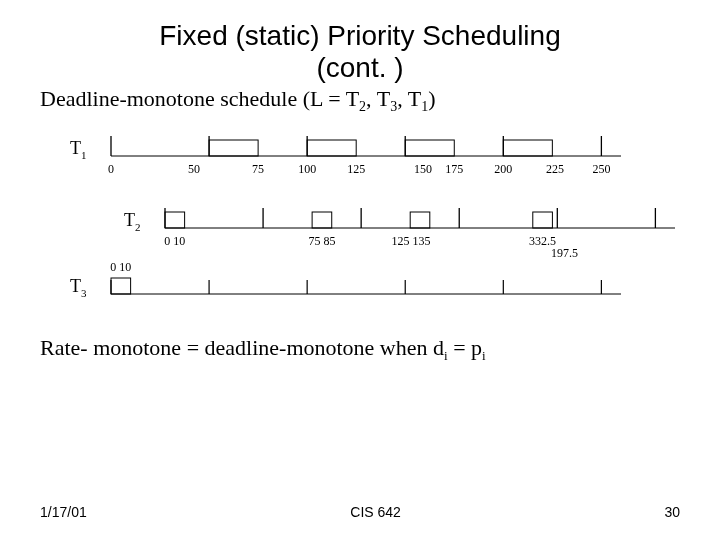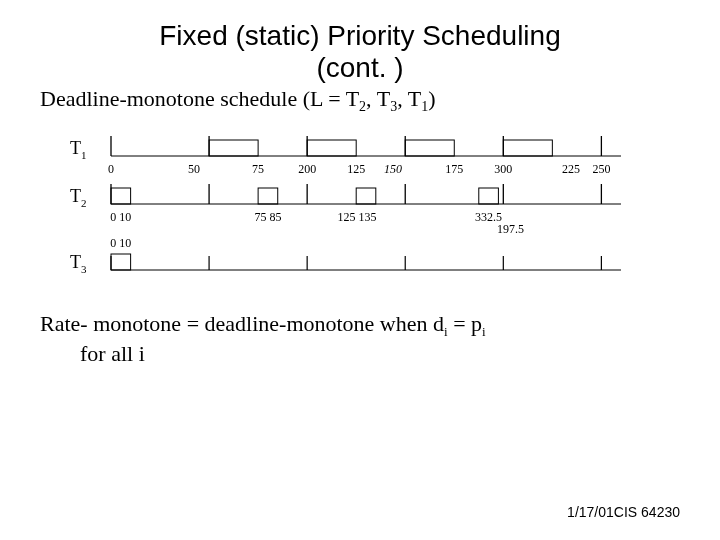--- a/index.html
+++ b/index.html
@@ -73,21 +73,21 @@
     text-indent: 0;
   }
   .note .cont { display:block; padding-left: 40px; }
   .note .sub { font-size: 13px; vertical-align: sub; }
   .footer {
     position: absolute;
     bottom: 20px;
     left: 40px;
     right: 40px;
     display: flex;
-    justify-content: flex-end;
+    justify-content: space-between;
     font-size: 14px;
     font-family: Arial, Helvetica, sans-serif;
   }
 </style>
 </head>
 <body>
 
 <div class="slide">
   <div class="title">
     <span>Fixed (static) Priority Scheduling</span><br>
@@ -115,32 +115,32 @@
             <line x1="495.3846153846154" y1="2" x2="495.3846153846154" y2="22" stroke="black" stroke-width="1.3"></line>
             <rect x="103.07692307692308" y="6" width="49.03846153846153" height="16" fill="none" stroke="black" stroke-width="1"></rect>
             <rect x="201.15384615384616" y="6" width="49.03846153846155" height="16" fill="none" stroke="black" stroke-width="1"></rect>
             <rect x="299.2307692307692" y="6" width="49.03846153846155" height="16" fill="none" stroke="black" stroke-width="1"></rect>
             <rect x="397.3076923076923" y="6" width="49.03846153846155" height="16" fill="none" stroke="black" stroke-width="1"></rect>
           </svg>
         <div class="xlabels" id="lab-t1">
             <span style="left: 5px;">0</span>
             <span style="left: 88px;">50</span>
             <span style="left: 152.115px;">75</span>
-            <span style="left: 201.154px;">200</span>
+            <span style="left: 201.154px;">100</span>
             <span style="left: 250.192px;">125</span>
-            <span style="left: 287px; font-style: italic;">150</span>
+            <span style="left: 317px;">150</span>
             <span style="left: 348.269px;">175</span>
-            <span style="left: 397.308px;">300</span>
-            <span style="left: 465px;">225</span>
+            <span style="left: 397.308px;">200</span>
+            <span style="left: 449px;">225</span>
             <span style="left: 495.385px;">250</span>
           </div>
       </div>
     </div>
 
-    <div class="row" style="margin-top:4px;">
+    <div class="row" style="margin-top:28px;justify-content:flex-end;">
       <div class="task-label">
         <span>T</span><span class="sub">2</span>
       </div>
       <div class="axis-cell">
         <svg class="tl" width="520" height="28" id="svg-t2">
             <line x1="5" y1="22" x2="515" y2="22" stroke="black" stroke-width="1"></line>
             <line x1="5" y1="2" x2="5" y2="22" stroke="black" stroke-width="1.3"></line>
             <line x1="103.07692307692308" y1="2" x2="103.07692307692308" y2="22" stroke="black" stroke-width="1.3"></line>
             <line x1="201.15384615384616" y1="2" x2="201.15384615384616" y2="22" stroke="black" stroke-width="1.3"></line>
             <line x1="299.2307692307692" y1="2" x2="299.2307692307692" y2="22" stroke="black" stroke-width="1.3"></line>
@@ -179,21 +179,20 @@
         <div class="xlabels" id="lab-t3" style="position: absolute; top: -12px; left: 0px; width: 520px;">
             <span style="left: 14.8077px;">0 10</span>
           </div>
       </div>
     </div>
 
   </div>
 
   <div class="note">
     <span>Rate- monotone  =  deadline-monotone when d</span><span class="sub">i</span><span> = p</span><span class="sub">i</span>
-    <span class="cont">for all i</span>
   </div>
 
   <div class="footer">
     <span>1/17/01</span>
     <span>CIS 642</span>
     <span>30</span>
   </div>
 </div>
 
 </body></html>

